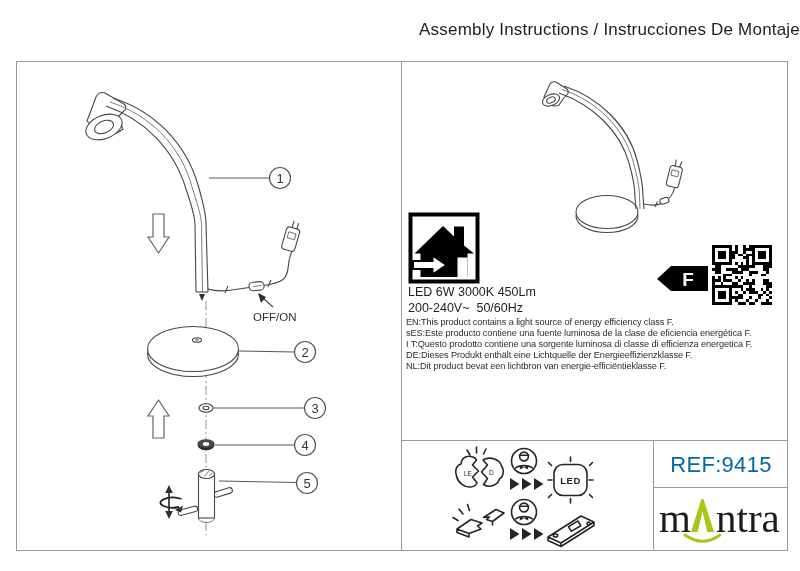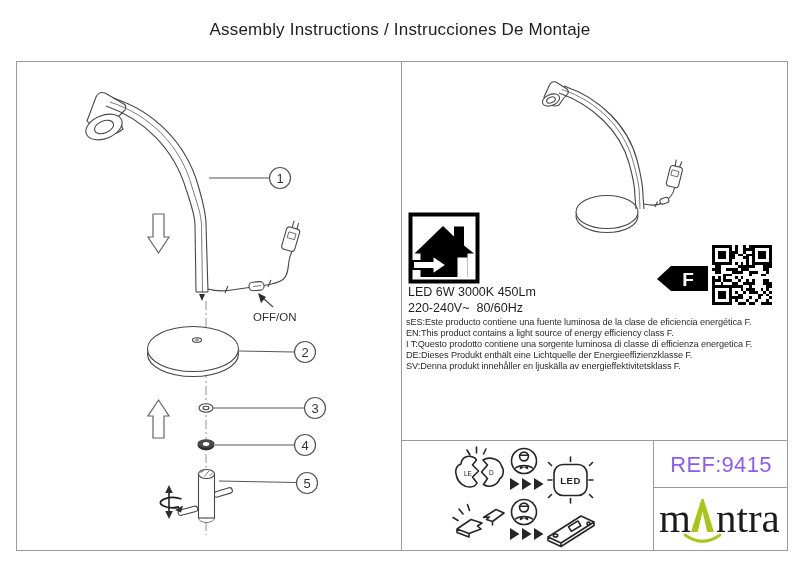--- a/index.html
+++ b/index.html
@@ -1,35 +1,35 @@
 <!DOCTYPE html>
 <html><head>
 <meta charset="utf-8">
 <style>
   html,body{margin:0;padding:0;background:#fff;}
   body{width:800px;height:571px;position:relative;font-family:"Liberation Sans",sans-serif;color:#222;overflow:hidden;}
   .abs{position:absolute;}
-  .title{left:0;top:20px;width:800px;text-align:center;font-size:17px;color:#1e1e1e;letter-spacing:.2px;}
+  .title{left:0;top:20px;width:800px;text-align:right;font-size:17px;color:#1e1e1e;letter-spacing:.2px;}
   .border-box{border:1px solid #9b9b9b;}
   .vline,.hline{background:#9b9b9b;}
   svg{display:block;}
   svg text{font-family:"Liberation Sans",sans-serif;}
   .ln{stroke:#474747;stroke-width:1.1;fill:none;}
   .ln-thin{stroke:#5a5a5a;stroke-width:.8;fill:none;}
   .fw{fill:#fff;stroke:#474747;stroke-width:1.1;}
   .fw2{fill:#fff;stroke:#666;stroke-width:1.2;}
   .fd{fill:#2e2e2e;stroke:none;}
   .callout-line{stroke:#555;stroke-width:1;}
   .callout-circle{fill:#fff;stroke:#555;stroke-width:1.2;}
   .callout-num{font-size:13px;fill:#333;text-anchor:middle;}
   .small-label{font-size:11.5px;fill:#333;}
   .spec{left:408px;font-size:12.5px;color:#1f1f1f;}
   .pre{white-space:pre;}
   .langs{left:406px;top:316.5px;width:382px;font-size:9.2px;line-height:11.2px;color:#2d2d2d;letter-spacing:-.1px;white-space:nowrap;}
-  .ref-box{left:654px;top:441px;width:134px;height:47px;display:flex;align-items:center;justify-content:center;font-size:22px;color:#8b5cf6;letter-spacing:.3px;}
+  .ref-box{left:654px;top:441px;width:134px;height:47px;display:flex;align-items:center;justify-content:center;font-size:22px;color:#0369a1;letter-spacing:.3px;}
   .ic{stroke:#262626;stroke-width:1.6;fill:none;stroke-linecap:round;stroke-linejoin:round;}
   .icf{fill:#262626;stroke:none;}
   .serif{font-family:"Liberation Serif",serif;}
 </style>
 </head>
 <body>
 
 <div class="abs title">Assembly Instructions / Instrucciones De Montaje</div>
 
 <div class="abs border-box" style="left:16px;top:61px;width:770px;height:488px;"></div>
@@ -162,21 +162,21 @@
 
 <svg class="abs" style="left:408px;top:212px;" width="72" height="72" viewBox="0 0 72 72">
   <rect x="2.5" y="2.5" width="67" height="67" fill="#fff" stroke="#000" stroke-width="4"></rect>
   <rect x="12.5" y="40" width="47" height="25" fill="#000"></rect>
   <path d="M 6.5 41.5 L 35 14 L 46 24.5 L 46 14.5 L 56 14.5 L 56 33.5 L 66 41.5 Z" fill="#000"></path>
   <rect x="49.5" y="45.5" width="10" height="19.5" fill="#fff"></rect>
   <path d="M 5 49 L 24.5 49 L 24.5 43.5 L 38.5 53 L 24.5 62.5 L 24.5 57 L 5 57 Z" fill="#fff" stroke="#000" stroke-width="2"></path>
 </svg>
 
 <div class="abs spec" style="top:285px;">LED 6W 3000K 450Lm</div>
-<div class="abs spec pre" style="top:301px;">220-240V~  80/60Hz</div>
+<div class="abs spec pre" style="top:301px;">200-240V~  50/60Hz</div>
 
 <svg class="abs" style="left:655px;top:263px;" width="55" height="30" viewBox="0 0 55 30">
   <polygon points="2,16 16,3 53,3 53,28 16,28" fill="#000"></polygon>
   <text x="33" y="23" fill="#fff" font-size="19" font-weight="bold" text-anchor="middle">F</text>
 </svg>
 
 <div class="abs" style="left:712px;top:245px;width:60px;height:60px;">
     <svg width="60" height="60" viewBox="0 0 21 21" shape-rendering="crispEdges" fill="#000">
       <rect x="0" y="0" width="1" height="1"></rect>
       <rect x="1" y="0" width="1" height="1"></rect>
@@ -407,25 +407,25 @@
       <rect x="13" y="20" width="1" height="1"></rect>
       <rect x="14" y="20" width="1" height="1"></rect>
       <rect x="17" y="20" width="1" height="1"></rect>
       <rect x="18" y="20" width="1" height="1"></rect>
       <rect x="19" y="20" width="1" height="1"></rect>
       <rect x="20" y="20" width="1" height="1"></rect>
     </svg>
   </div>
 
 <div class="abs langs">
+  <div>EN:This product contains a light source of energy efficiency class F.</div>
   <div>sES:Este producto contiene una fuente luminosa de la clase de eficiencia energética F.</div>
-  <div>EN:This product contains a light source of energy efficiency class F.</div>
   <div>I T:Questo prodotto contiene una sorgente luminosa di classe di efficienza energetica F.</div>
   <div>DE:Dieses Produkt enthält eine Lichtquelle der Energieeffizienzklasse F.</div>
-  <div>SV:Denna produkt innehåller en ljuskälla av energieffektivitetsklass F.</div>
+  <div>NL:Dit product bevat een lichtbron van energie-efficiëntieklasse F.</div>
 </div>
 
 <svg class="abs" style="left:403px;top:441px;" width="250" height="110" viewBox="0 0 250 110">
   <defs>
     <g id="person">
       <circle r="12.5" class="ic" stroke-width="2"></circle>
       <circle cy="-4.5" r="4.4" class="ic"></circle>
       <line x1="-4.6" y1="-5.8" x2="4.6" y2="-5.8" class="ic" stroke-width="1.3"></line>
       <path d="M -8.5 7 C -5 3.8 5 3.8 8.5 7" class="ic" stroke-width="1.8"></path>
       <polygon points="-4.2,4.6 0,6.6 -4.2,8.6" class="icf"></polygon>

